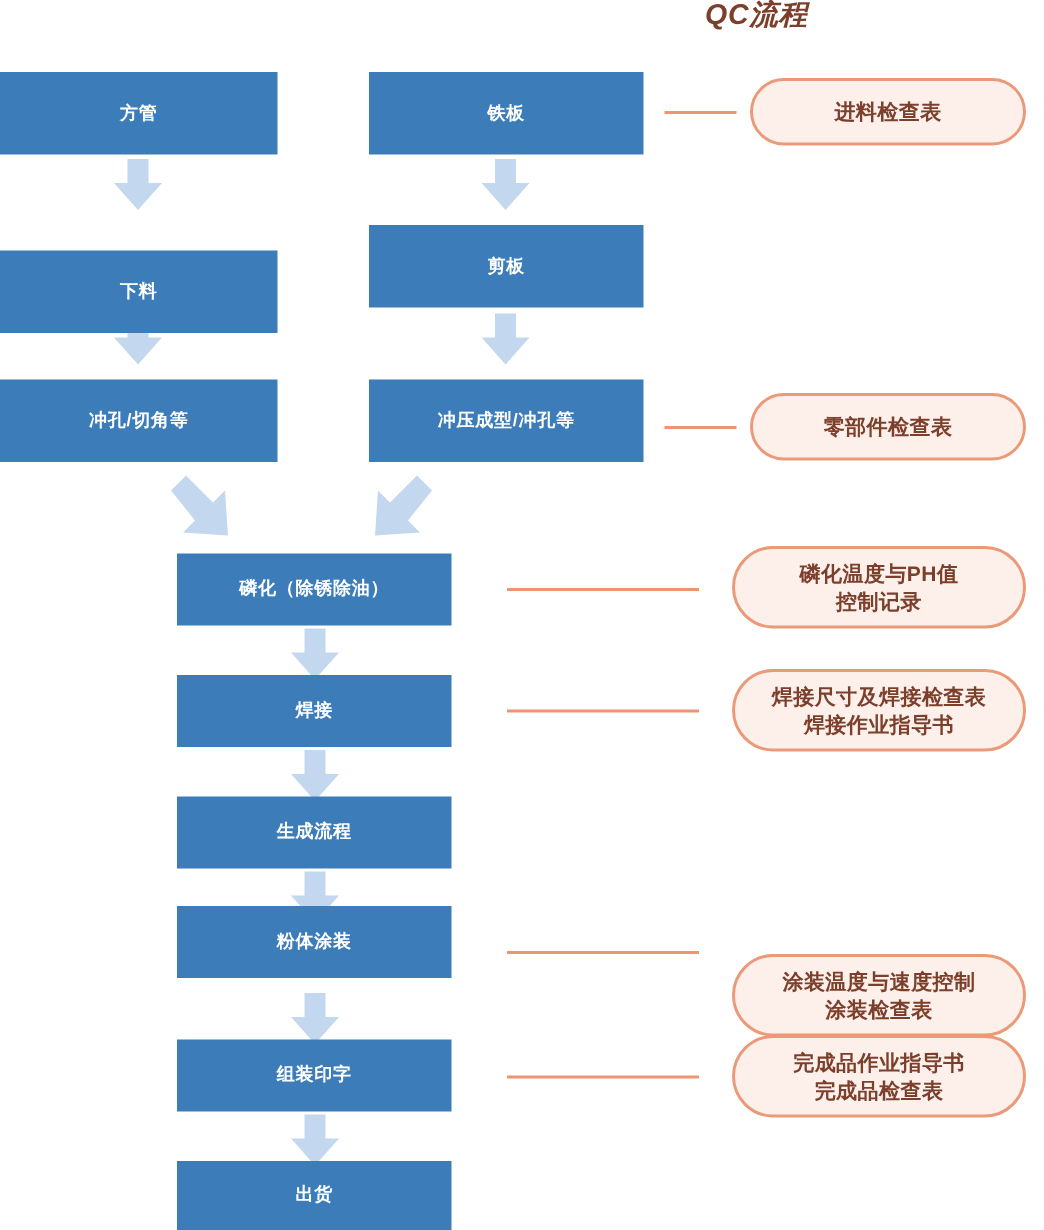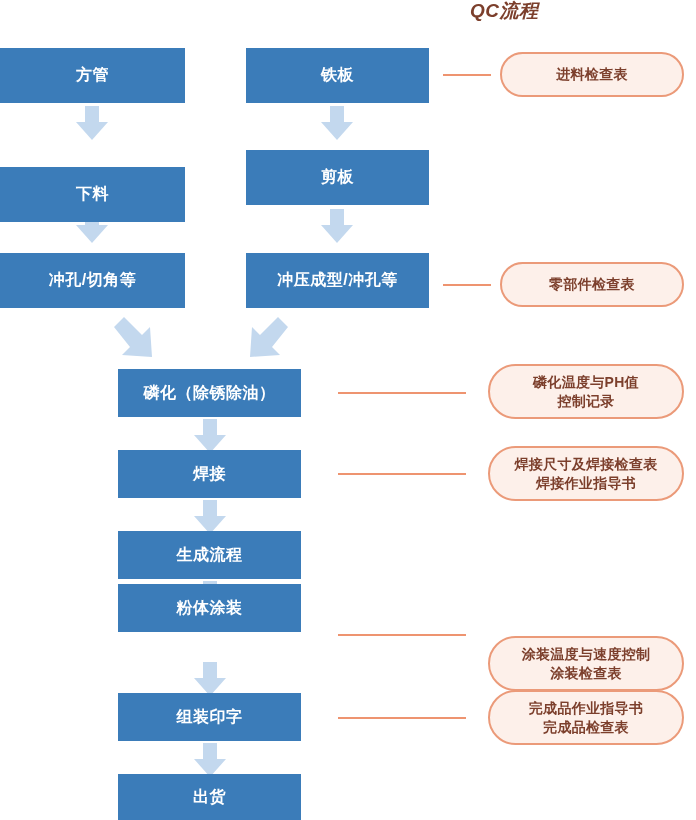--- a/index.html
+++ b/index.html
@@ -41,21 +41,21 @@
     top: 1px;
     color: #7c3f2c;
     font-style: italic;
   }
 
   
   .pbox {
     position: absolute;
     background: #3b7cb9;
     color: #ffffff;
-    font-size: 16px;
+    font-size: 12px;
     font-weight: bold;
     display: flex;
     align-items: center;
     justify-content: center;
     letter-spacing: 0.5px;
     line-height: 1.15;
     text-align: center;
     box-sizing: border-box;
   }
 
@@ -206,21 +206,21 @@
       </div>
       <div class="pbox" style="left: 118px; top: 369px; width: 183px; height: 48px; background: rgb(59, 124, 185); color: rgb(255, 255, 255);">
         <span>磷化（除锈除油）</span>
       </div>
       <div class="pbox" style="left: 118px; top: 450px; width: 183px; height: 48px; background: rgb(59, 124, 185); color: rgb(255, 255, 255);">
         <span>焊接</span>
       </div>
       <div class="pbox" style="left: 118px; top: 531px; width: 183px; height: 48px; background: rgb(59, 124, 185); color: rgb(255, 255, 255);">
         <span>生成流程</span>
       </div>
-      <div class="pbox" style="left: 118px; top: 584px; width: 183px; height: 48px; background: rgb(59, 124, 185); color: rgb(255, 255, 255); font-family: Liberation Serif, serif;">
+      <div class="pbox" style="left: 118px; top: 604px; width: 183px; height: 48px; background: rgb(59, 124, 185); color: rgb(255, 255, 255); font-family: Liberation Serif, serif;">
         <span>粉体涂装</span>
       </div>
       <div class="pbox" style="left: 118px; top: 693px; width: 183px; height: 48px; background: rgb(59, 124, 185); color: rgb(255, 255, 255);">
         <span>组装印字</span>
       </div>
       <div class="pbox" style="left: 118px; top: 774px; width: 183px; height: 46px; background: rgb(59, 124, 185); color: rgb(255, 255, 255);">
         <span>出货</span>
       </div>
     </div>
   <div id="layer-qc">

